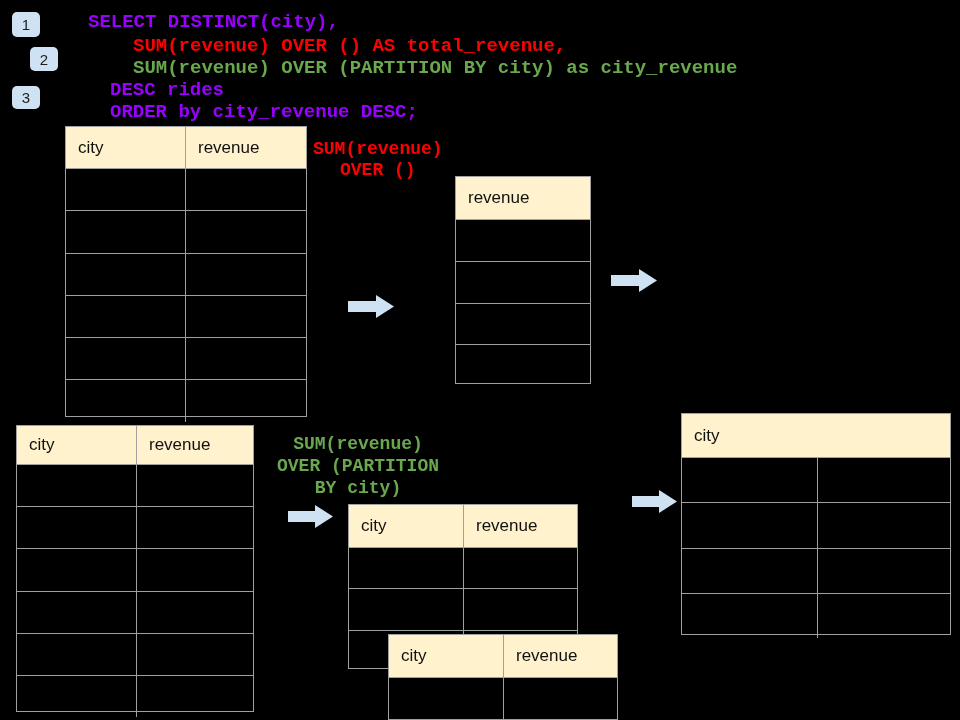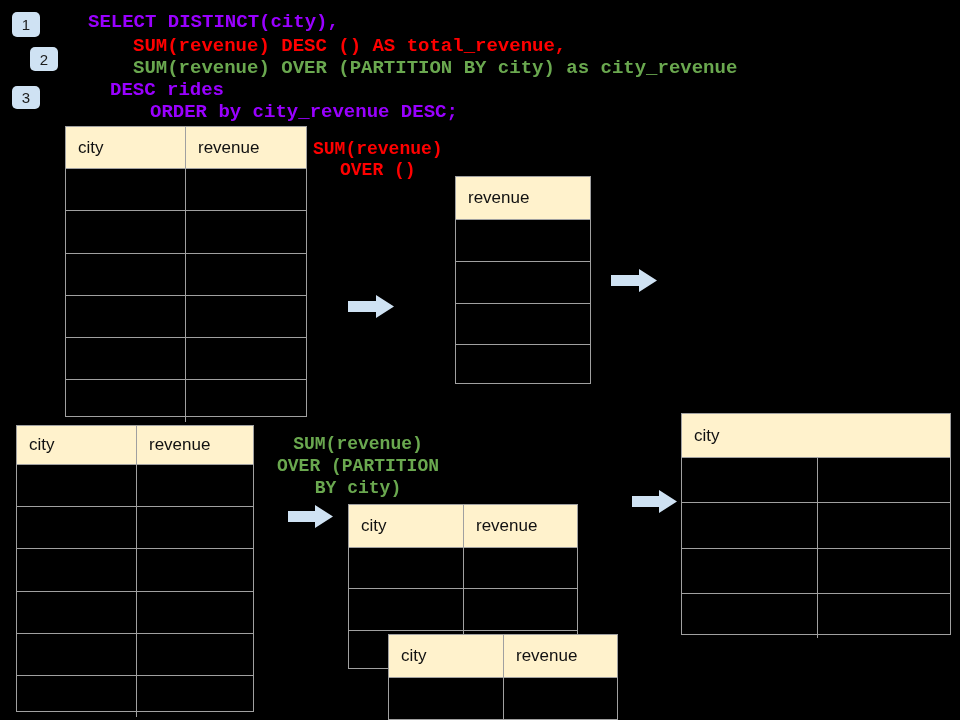--- a/index.html
+++ b/index.html
@@ -17,21 +17,21 @@
     letter-spacing:0;
     text-align:center;
   }
   .purple{color:var(--purple,#9900ff);}
   .red{color:var(--red,#ff0000);}
   .green{color:var(--green,#6aa84f);font-family:Liberation Mono, monospace;}
   #sql-line1{left:88px;top:11px;}
   #sql-line2{left:133px;top:35px;}
   #sql-line3{left:133px;top:57px;}
   #sql-line4{left:110px;top:79px;}
-  #sql-line5{left:110px;top:101px;margin-left:40px;}
+  #sql-line5{left:110px;top:101px;}
   #side-note{left:752px;top:35px;font:bold 16px/22px "Liberation Mono",monospace;}
   #ann-total{left:313px;top:139px;font:bold 18px/21px "Liberation Mono",monospace;}
   #ann-partition{left:277px;top:433px;font:bold 18px/22px "Liberation Mono",monospace;}
 
   
   .badge{
     position:absolute;background:var(--blue,#cfe2f3);
     border-radius:5px;display:flex;align-items:center;justify-content:center;
     font:15px "Liberation Sans",sans-serif;color:#1c1c1c;
   }
@@ -76,21 +76,21 @@
 </head>
 <body>
 
 <div id="page">
 
   <div class="badge" id="badge-1">1</div>
   <div class="badge" id="badge-2">2</div>
   <div class="badge" id="badge-3">3</div>
 
   <div class="code purple" id="sql-line1">SELECT DISTINCT(city),</div>
-  <div class="code red" id="sql-line2">SUM(revenue) DESC () AS total_revenue,</div>
+  <div class="code red" id="sql-line2">SUM(revenue) OVER () AS total_revenue,</div>
   <div class="code green" id="sql-line3">SUM(revenue) OVER (PARTITION BY city) as city_revenue</div>
   <div class="code purple" id="sql-line4">DESC rides</div>
   <div class="code purple" id="sql-line5">ORDER by city_revenue DESC;</div>
 
 
   <div class="code red" id="ann-total">SUM(revenue)
 OVER ()</div>
   <div class="code green" id="ann-partition">SUM(revenue)
 OVER (PARTITION
 BY city)</div>

